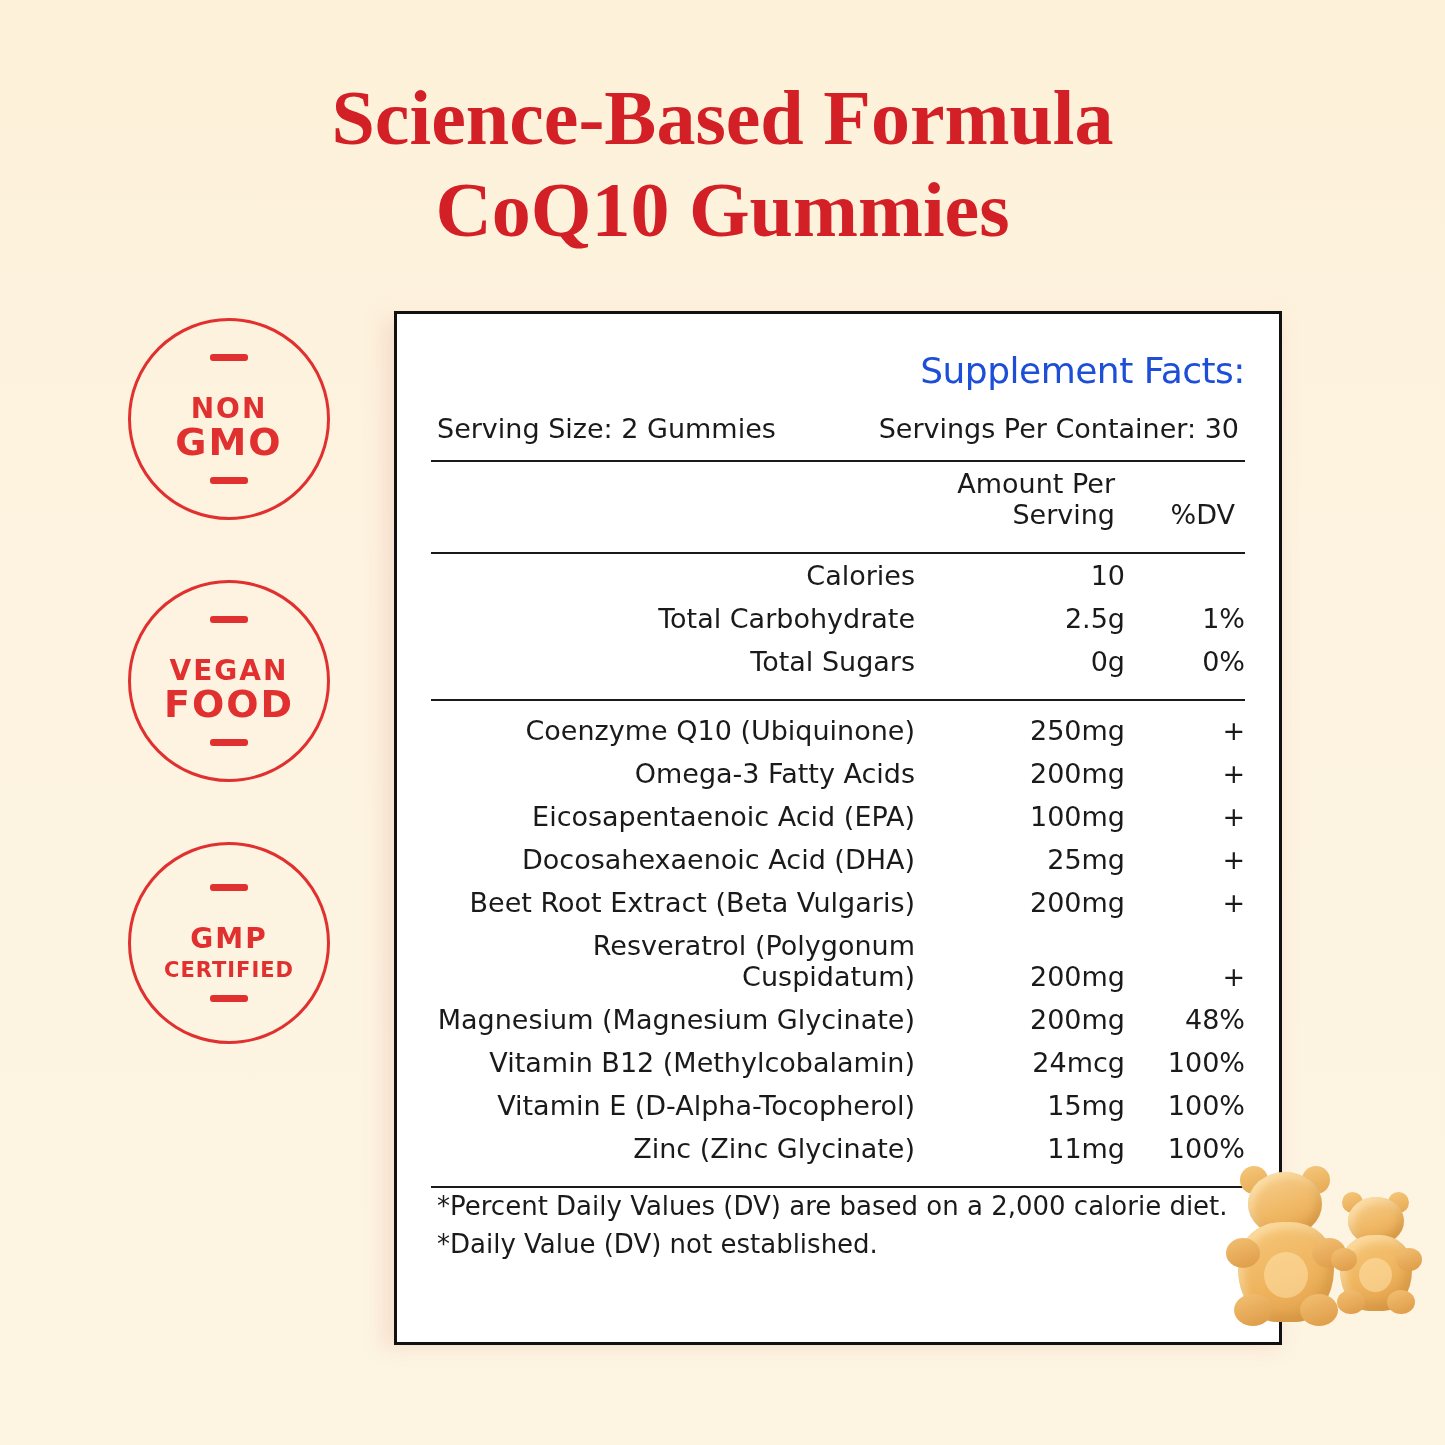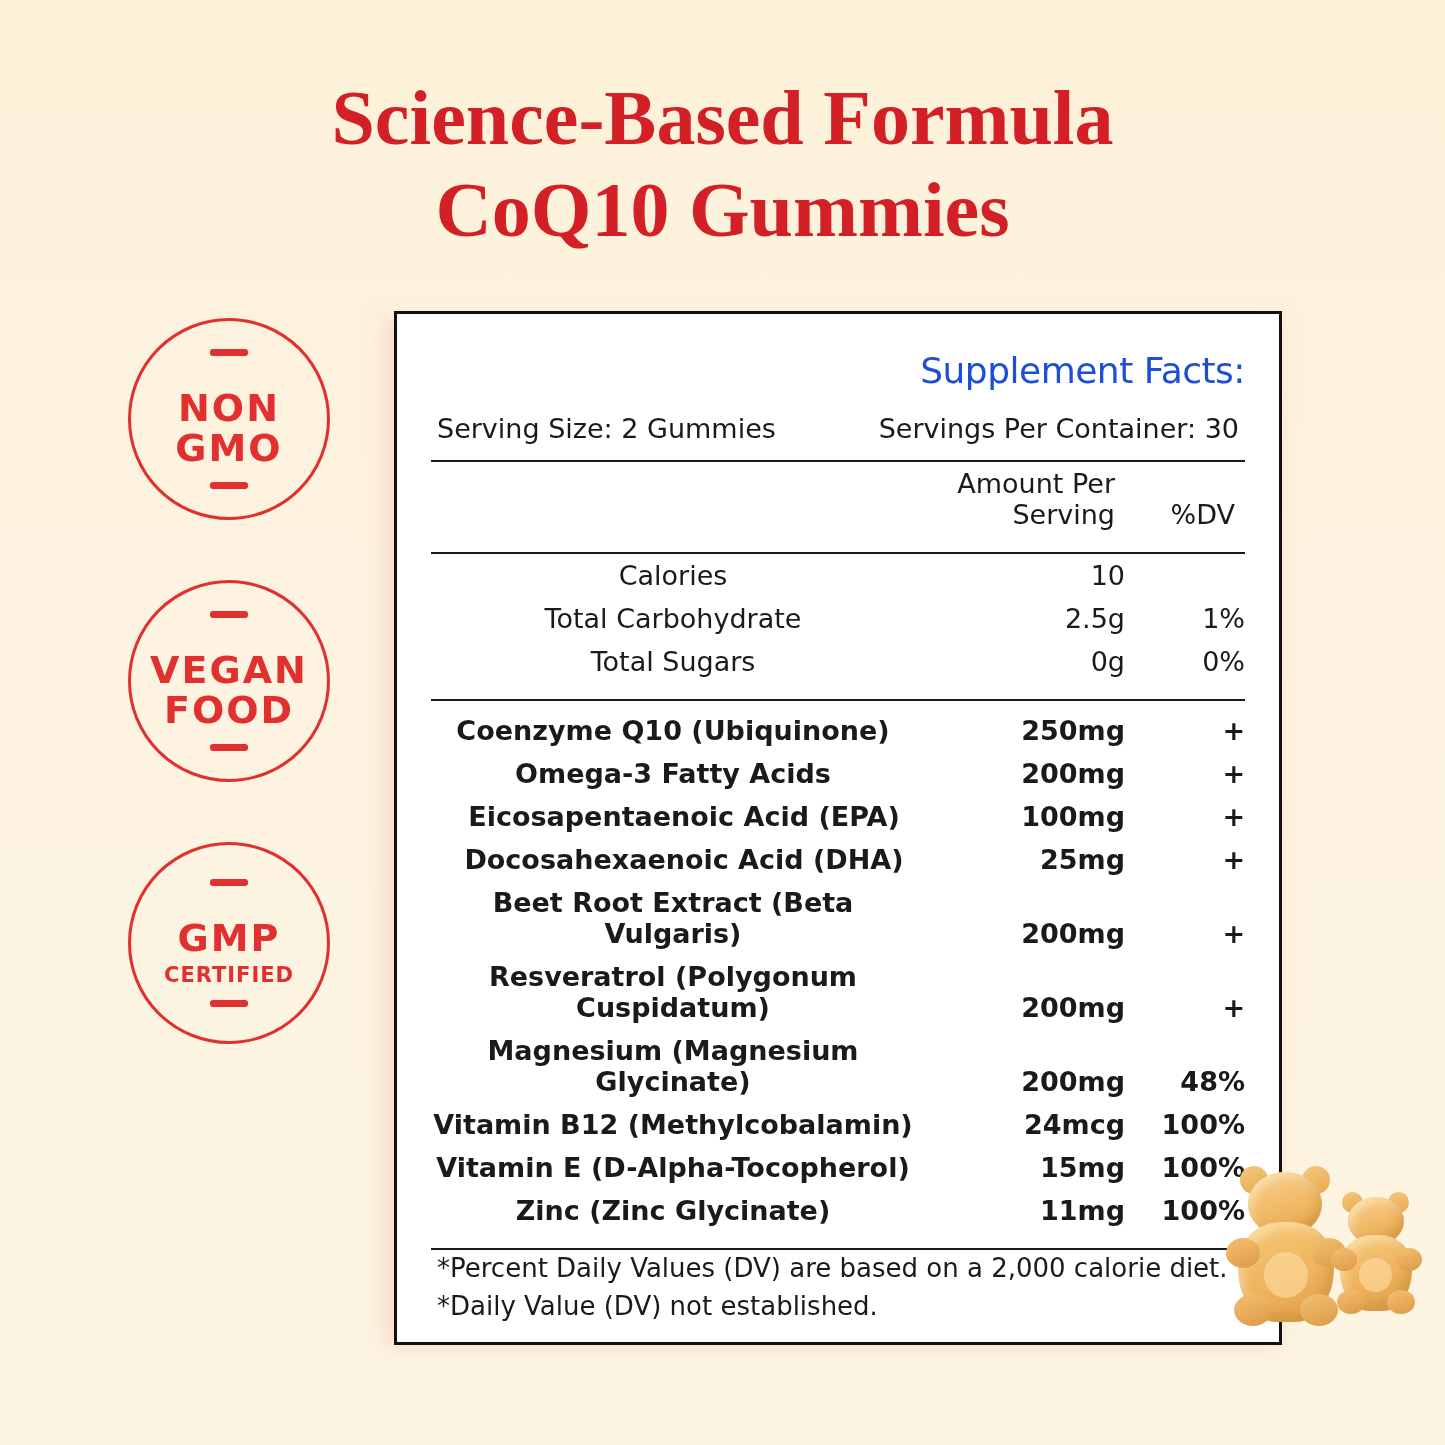--- a/index.html
+++ b/index.html
@@ -68,21 +68,21 @@
   .badge .dash.bottom { margin-top: 14px; }
   .badge-text {
     color: #e0302f;
     font-family: "DejaVu Sans", sans-serif;
     font-weight: bold;
     text-align: center;
     line-height: 1.05;
   }
   .badge-text .l1 {
     display: block;
-    font-size: 38px;
+    font-size: 28px;
     letter-spacing: 2px;
     margin-top: 19px;
   }
   .badge-text .l2 {
     display: block;
     font-size: 38px;
     letter-spacing: 2px;
   }
   .badge-text .l2.small {
     font-size: 21px;
@@ -137,21 +137,21 @@
   table.facts {
     width: 100%;
     border-collapse: collapse;
     font-size: 27px;
     color: #1a1a1a;
   }
   table.facts td {
     padding: 6px 0;
     vertical-align: bottom;
   }
-  td.name { text-align: center; padding-left: 6px; margin-left: 44px; }
+  td.name { text-align: right; padding-left: 6px; margin-left: 44px; }
   td.name.indent { padding-left: 22px; }
   td.amt { text-align: right; width: 210px; }
   td.dv { text-align: right; width: 120px; padding-right: 10px; }
   .hdr td { padding-bottom: 10px; }
   .hdr td.amt-h { text-align: right; }
   .hdr td.dv-h { text-align: right; padding-right: 10px; }
 
   .footnote {
     font-size: 26px;
     color: #1a1a1a;
@@ -277,21 +277,21 @@
       <tr>
         <td class="name">Total Sugars</td>
         <td class="amt">0g</td>
         <td class="dv">0%</td>
       </tr>
     </tbody>
       </table>
 
     <div class="rule"></div>
 
-    <table class="facts" style="margin-top:8px;font-weight:bold;">
+    <table class="facts" style="margin-top:8px;">
       <tbody>
           <tr>
         <td class="name">Coenzyme Q10 (Ubiquinone)</td>
         <td class="amt">250mg</td>
         <td class="dv">+</td>
       </tr>
       <tr>
         <td class="name">Omega-3 Fatty Acids</td>
         <td class="amt">200mg</td>
         <td class="dv">+</td>

